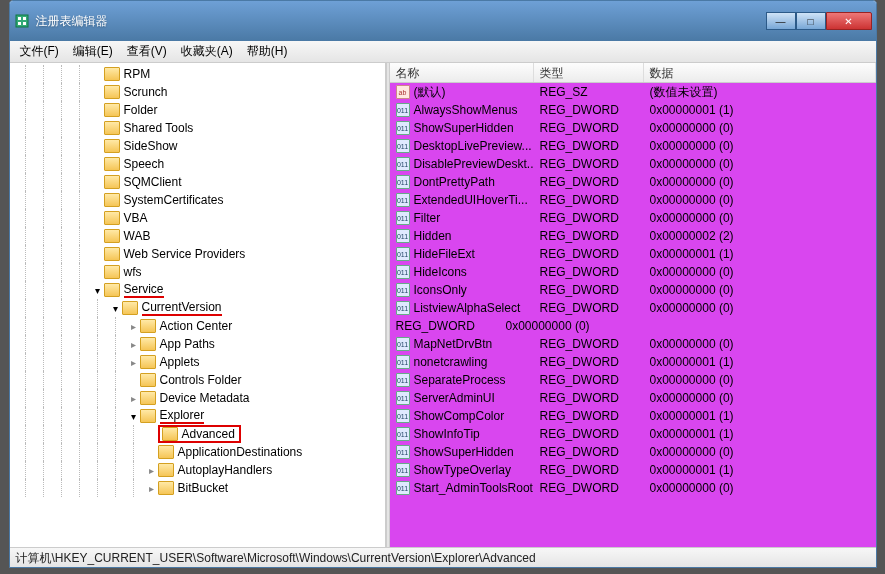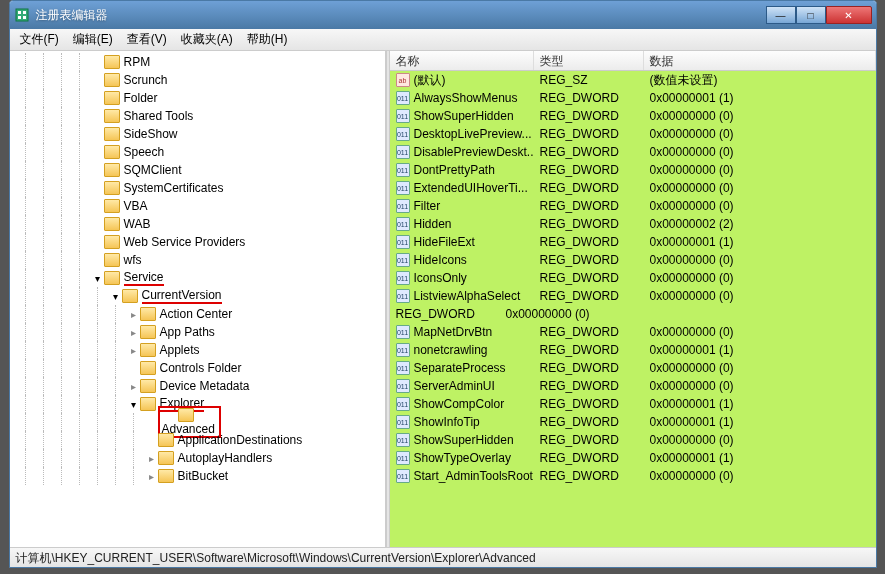--- a/index.html
+++ b/index.html
@@ -1,29 +1,29 @@
 <!DOCTYPE html>
 <html><head>
 <meta charset="utf-8">
 <style>
   * { box-sizing: border-box; margin: 0; padding: 0; font-family: "Microsoft YaHei", Tahoma, sans-serif; font-size: 12px; }
   body { background: #555; width: 885px; height: 574px; overflow: hidden; }
   .window { width: 868px; height: 568px; margin: 0 auto; background: #fff; border: 1px solid #4a79a5; border-radius: 4px 4px 0 0; overflow: hidden; display: flex; flex-direction: column; }
-  .titlebar { height: 28px; background: linear-gradient(#6ea0d6, #4a79a5); display: flex; align-items: center; padding: 0 4px; color: #fff; }
+  .titlebar { height: 40px; background: linear-gradient(#6ea0d6, #4a79a5); display: flex; align-items: center; padding: 0 4px; color: #fff; }
   .titlebar .icon { width: 16px; height: 16px; margin-right: 6px; display:flex;align-items:center;justify-content:center; }
   .titlebar .title { flex: 1; font-size: 12px; text-shadow: 0 1px 2px rgba(0,0,0,.3); }
   .winbtns { display: flex; gap: 0; }
   .winbtn { width: 30px; height: 18px; border: 1px solid #2c5a88; background: linear-gradient(#cfe3f7,#78a7d6); display:flex;align-items:center;justify-content:center; font-size:10px; color:#222; }
   .winbtn.close { width: 46px; background: linear-gradient(#e77,#c33); color:#fff; border-color:#922; border-radius:0 2px 0 0;}
   .menubar { height: 22px; background: linear-gradient(#f7f7f7,#e5e5e5); border-bottom: 1px solid #ccc; display: flex; align-items: center; padding: 0 4px; gap: 2px;}
   .menubar .mi { padding: 2px 6px; cursor: default; }
   .content { flex: 1; display: flex; overflow: hidden; background:#fff; }
   .tree { width: 376px; border-right: 1px solid #ccc; overflow-y: auto; padding: 2px 0 2px 2px; background:#fff; }
   .splitter { width: 4px; background: #e5e5e5; cursor: col-resize; border-right:1px solid #ccc; border-left:1px solid #ccc; position:relative;}
-  .list { flex: 1; overflow-y: scroll; overflow-x:hidden; background:#bef264; }
+  .list { flex: 1; overflow-y: scroll; overflow-x:hidden; background:#d946ef; }
   .statusbar { height: 20px; border-top: 1px solid #ccc; background: linear-gradient(#f7f7f7,#e5e5e5); padding: 2px 6px; font-size:12px; color:#222; }
   
   .node { display: flex; align-items: center; height: 18px; white-space: nowrap; position:relative;}
   .node .expander { width: 12px; text-align: center; color: #666; font-size:10px; cursor:default;}
   .node .folder { width: 16px; height: 14px; background: linear-gradient(#ffe9a6,#f5c556); border:1px solid #d4a020; border-radius:1px; margin-right: 4px; }
   .node .label { cursor: default; }
   .underline-red { border-bottom: 2px solid #d00; }
   .boxed-red { border: 2px solid #d00; padding: 0 4px 0 2px; }
   
   .list-header { display: flex; background: linear-gradient(#fdfdfd,#ececec); border-bottom: 1px solid #ccc; position:sticky; top:0; height:20px; }
@@ -269,21 +269,21 @@
         </div>
         <div class="node" style="padding-left: 134px;">
           <span style="position: absolute; left: 13px; top: 0px; bottom: 0px; border-left: 1px dotted rgb(187, 187, 187);"></span>
           <span style="position: absolute; left: 31px; top: 0px; bottom: 0px; border-left: 1px dotted rgb(187, 187, 187);"></span>
           <span style="position: absolute; left: 49px; top: 0px; bottom: 0px; border-left: 1px dotted rgb(187, 187, 187);"></span>
           <span style="position: absolute; left: 67px; top: 0px; bottom: 0px; border-left: 1px dotted rgb(187, 187, 187);"></span>
           <span style="position: absolute; left: 85px; top: 0px; bottom: 0px; border-left: 1px dotted rgb(187, 187, 187);"></span>
           <span style="position: absolute; left: 103px; top: 0px; bottom: 0px; border-left: 1px dotted rgb(187, 187, 187);"></span>
           <span style="position: absolute; left: 121px; top: 0px; bottom: 0px; border-left: 1px dotted rgb(187, 187, 187);"></span>
           <span class="expander" style="color: rgb(136, 136, 136);"></span>
-          <span class="boxed-red" style="display: inline-flex; align-items: center; flex-direction: column;">
+          <span class="boxed-red" style="display: inline-flex; align-items: center;">
             <span class="folder"></span>
             <span class="label">Advanced</span>
           </span>
         </div>
         <div class="node" style="padding-left: 134px;">
           <span style="position: absolute; left: 13px; top: 0px; bottom: 0px; border-left: 1px dotted rgb(187, 187, 187);"></span>
           <span style="position: absolute; left: 31px; top: 0px; bottom: 0px; border-left: 1px dotted rgb(187, 187, 187);"></span>
           <span style="position: absolute; left: 49px; top: 0px; bottom: 0px; border-left: 1px dotted rgb(187, 187, 187);"></span>
           <span style="position: absolute; left: 67px; top: 0px; bottom: 0px; border-left: 1px dotted rgb(187, 187, 187);"></span>
           <span style="position: absolute; left: 85px; top: 0px; bottom: 0px; border-left: 1px dotted rgb(187, 187, 187);"></span>

